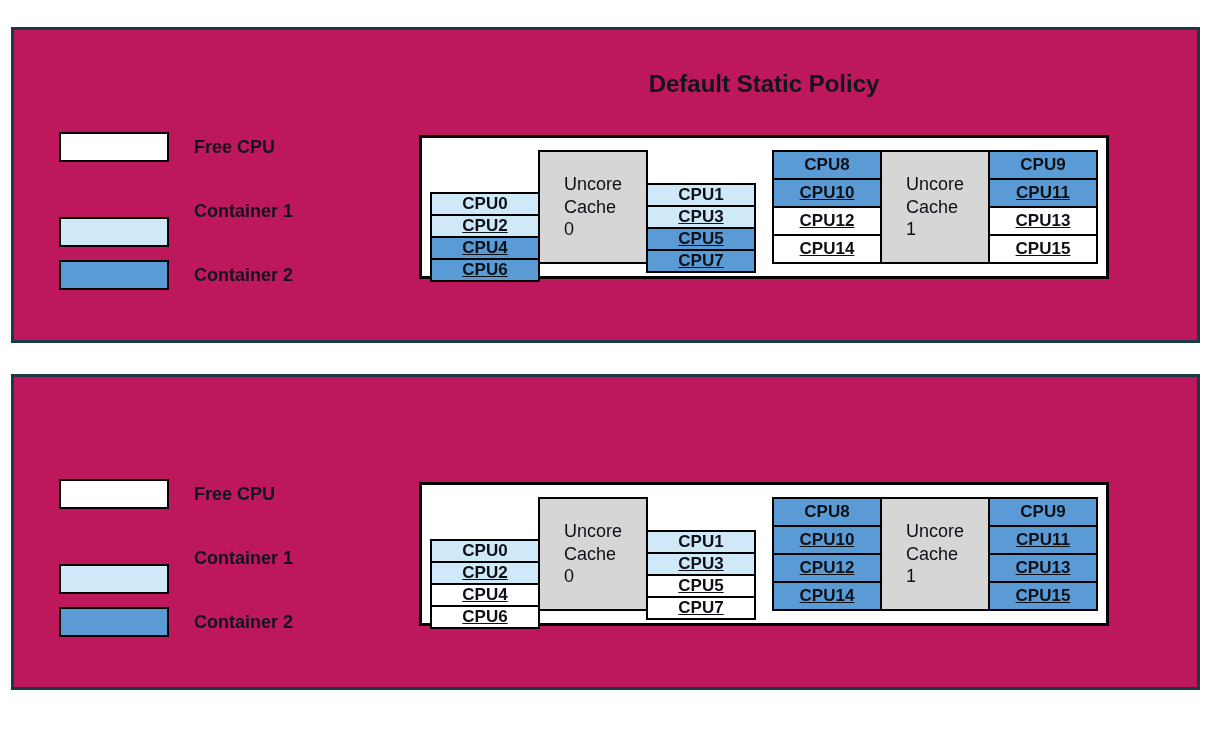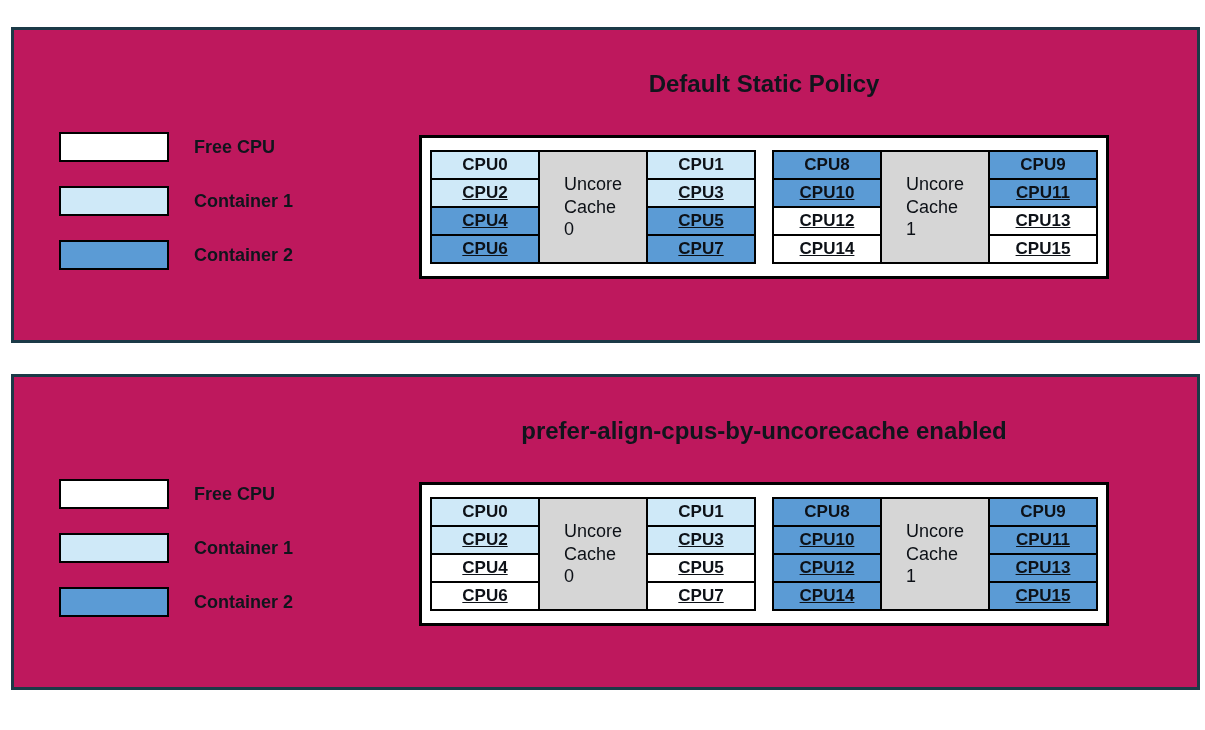--- a/index.html
+++ b/index.html
@@ -29,21 +29,21 @@
     font-size: 24px;
     font-weight: bold;
     color: var(--ink, #10151c);
   }
   .legend {
     position: absolute;
     left: 45px;
     top: 102px;
     display: flex;
     flex-direction: column;
-    gap: 24px;
+    gap: 13px;
   }
   .legend-row { display: flex; align-items: center; gap: 25px; }
   .swatch {
     width: 110px; height: 30px;
     border: 2px solid #000000;
     display: inline-block;
     flex: 0 0 auto;
   }
   .legend-label {
     font-size: 18px;
@@ -84,21 +84,21 @@
   }
   .cache-label {
     white-space: pre-line;
     text-align: left;
     font-size: 18px;
     font-weight: normal;
     line-height: 1.25;
     color: #0d1117;
   }
   [data-state="free"] { background: var(--free, #ffffff); }
-  [data-state="c1"]   { background: var(--c1, #cfe9f8); }
+  [data-state="c1"]   { background: var(--c1, #cfe9f8); margin-top: 42px; }
   [data-state="c2"]   { background: var(--c2, #5b9bd5); }
 </style>
 </head>
 <body>
 
 <section class="panel panel-1">
   <h2 class="panel-title">Default Static Policy</h2>
 
   <div class="legend">
     <div class="legend-row">
@@ -151,21 +151,20 @@
         <div class="cpu-cell" data-state="c2">CPU9</div>
         <div class="cpu-cell" data-state="c2">CPU11</div>
         <div class="cpu-cell" data-state="free">CPU13</div>
         <div class="cpu-cell" data-state="free">CPU15</div>
       </div>
     </div>
   </div>
 </section>
 
 <section class="panel panel-2">
-  <h2 class="panel-title">prefer-align-cpus-by-uncorecache enabled</h2>
 
   <div class="legend">
     <div class="legend-row">
       <span class="swatch" data-state="free"></span>
       <span class="legend-label">Free CPU</span>
     </div>
     <div class="legend-row">
       <span class="swatch" data-state="c1"></span>
       <span class="legend-label">Container 1</span>
     </div>

